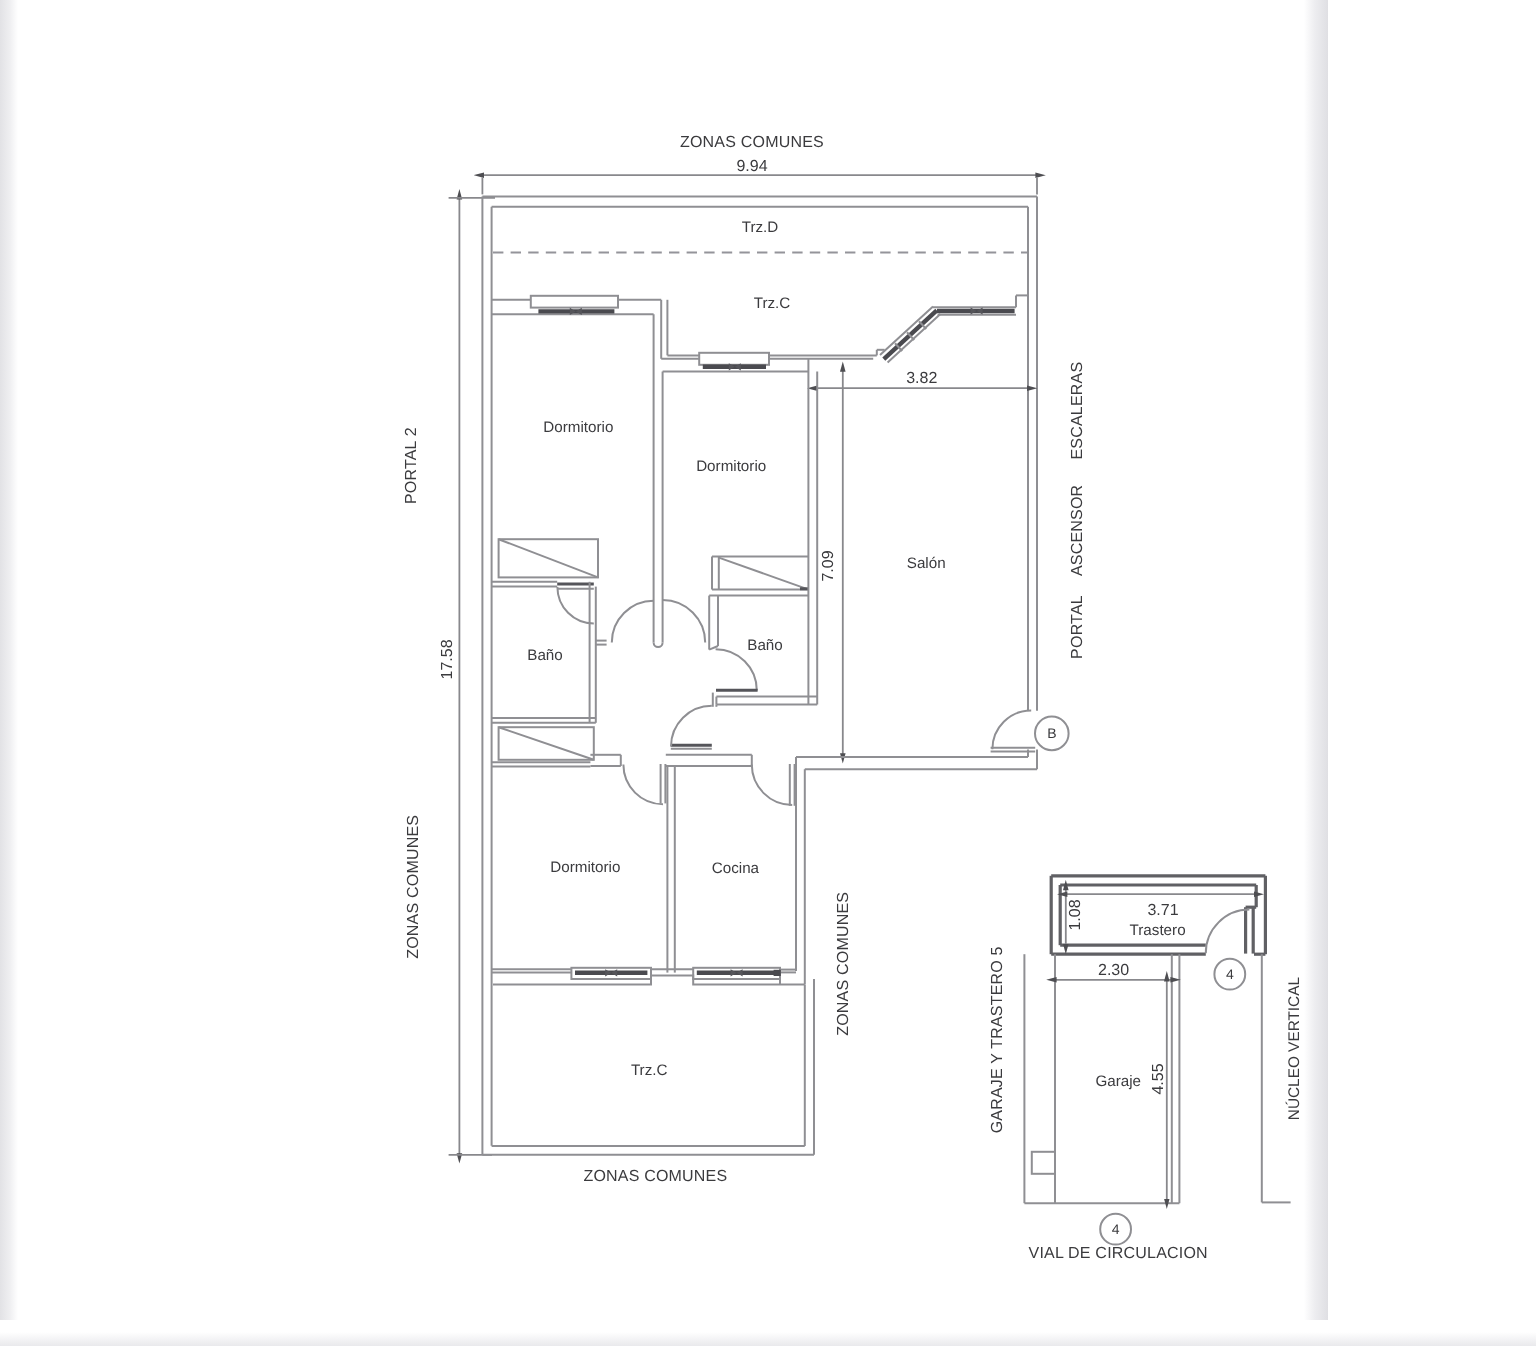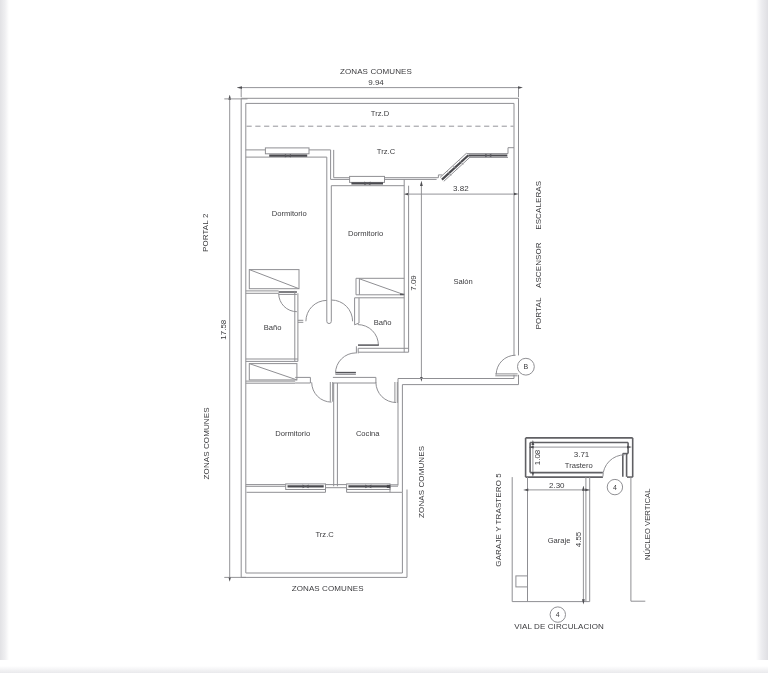--- a/index.html
+++ b/index.html
@@ -1,16 +1,16 @@
 <!DOCTYPE html>
 <html><head>
 <meta charset="utf-8">
 <style>
 html,body{margin:0;padding:0;background:#ffffff;width:768px;height:673px;overflow:hidden}
-#page{position:relative;width:768px;height:673px}
+#page{position:relative;width:664px;height:673px}
 .strip{position:absolute;pointer-events:none}
 svg{position:absolute;left:0;top:0;filter:blur(0.22px)}
 text{font-family:"Liberation Sans",sans-serif;fill:#3b3b3e}
 .w{stroke:#8f8f93;stroke-width:1;fill:none}
 .wd{stroke:#606064;stroke-width:1.6;fill:none}
 .dk{stroke:#4a4a4f;stroke-width:2.2;fill:none}
 .dk15{stroke:#55555a;stroke-width:1.5;fill:none}
 .dm{stroke:#88888c;stroke-width:0.9;fill:none}
 .dsh{stroke:#94949a;stroke-width:1;fill:none;stroke-dasharray:5.2,3.6}
 .ar{fill:#55555a;stroke:none}

